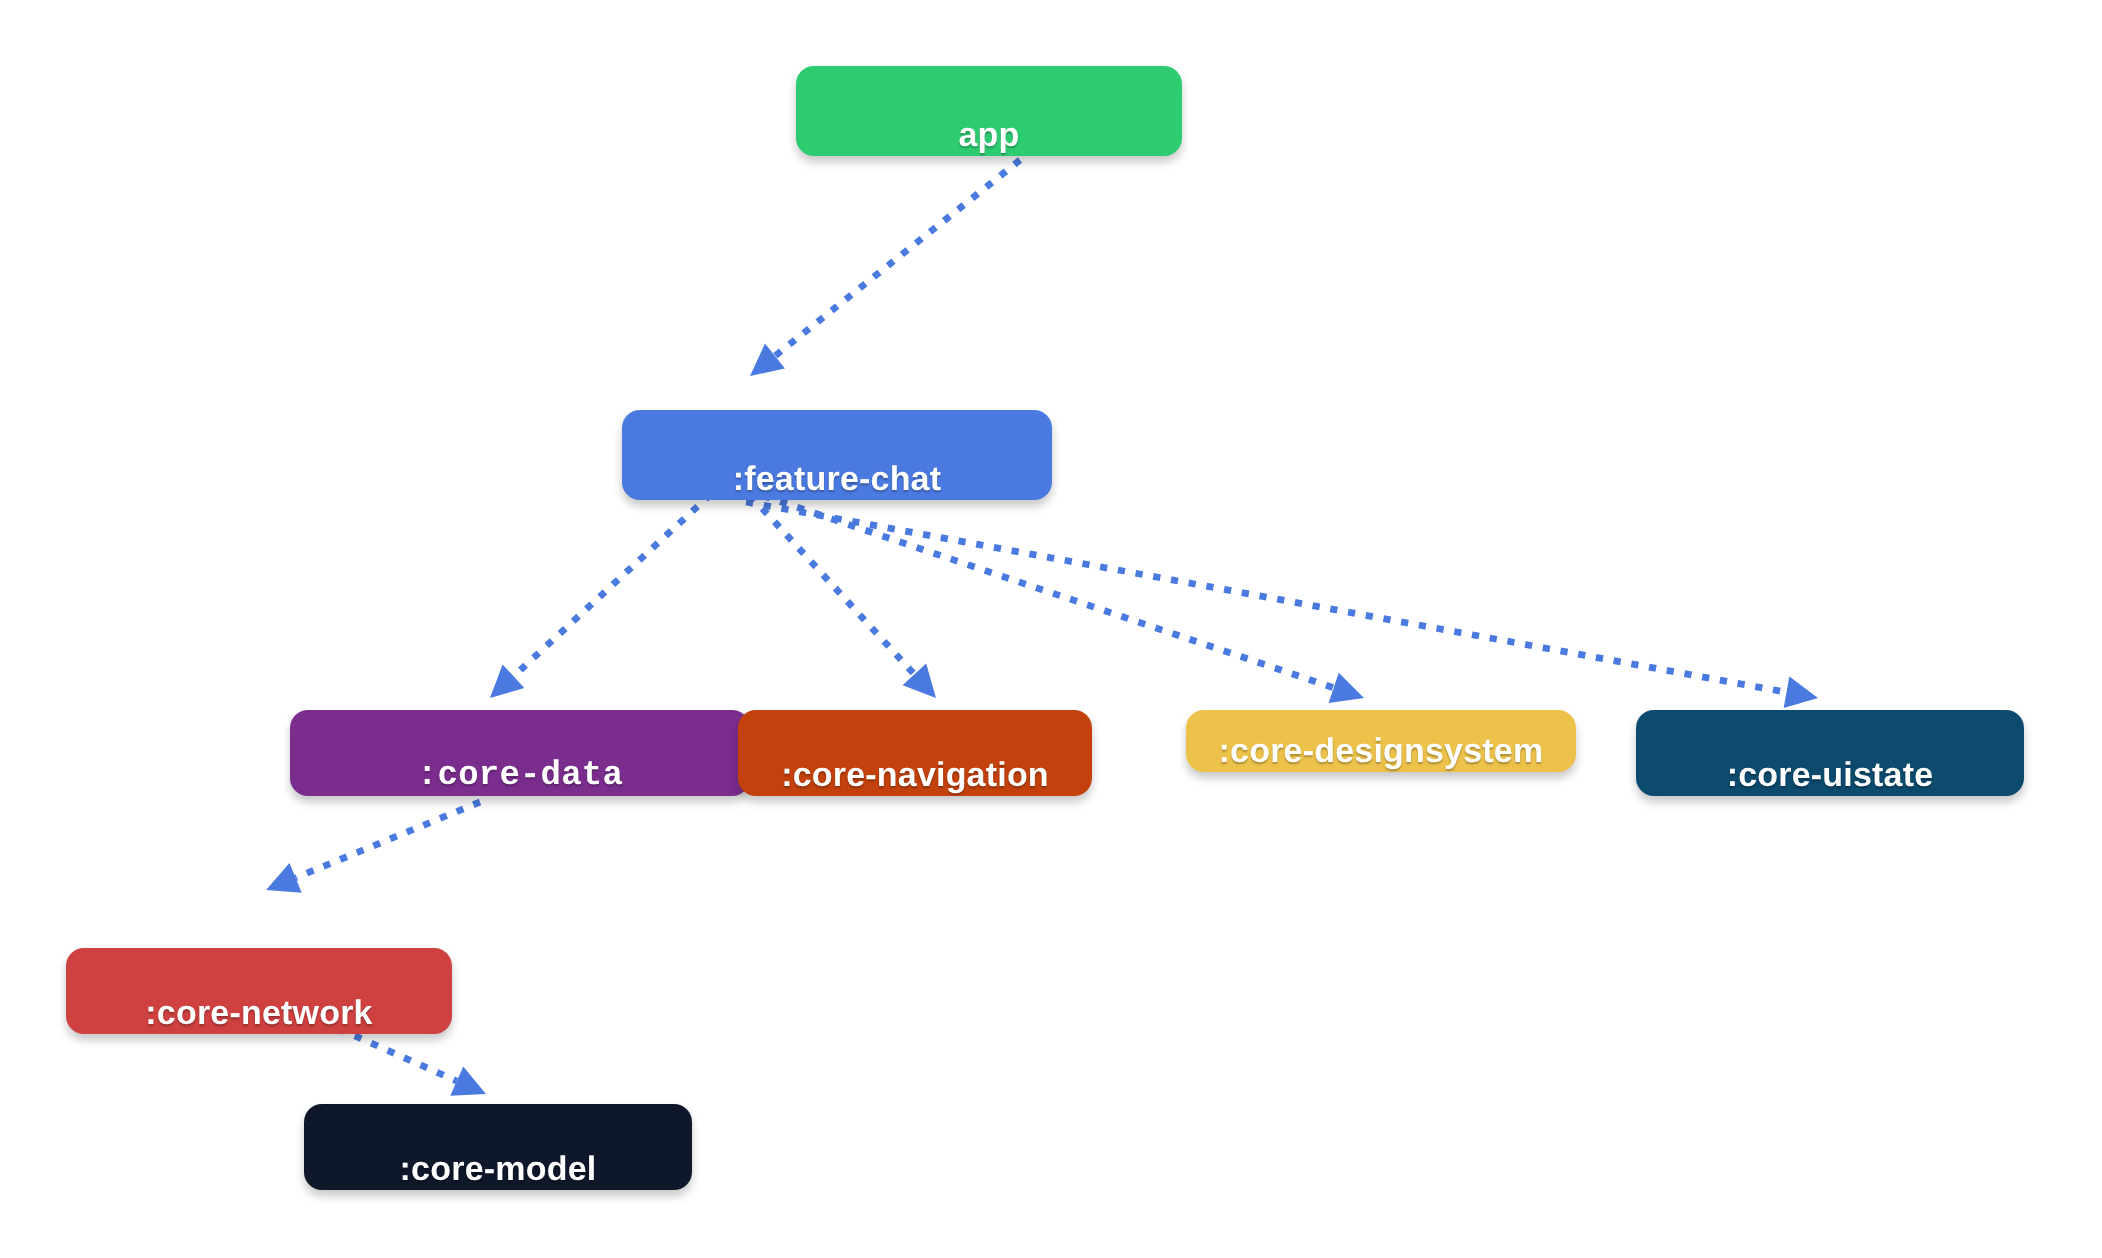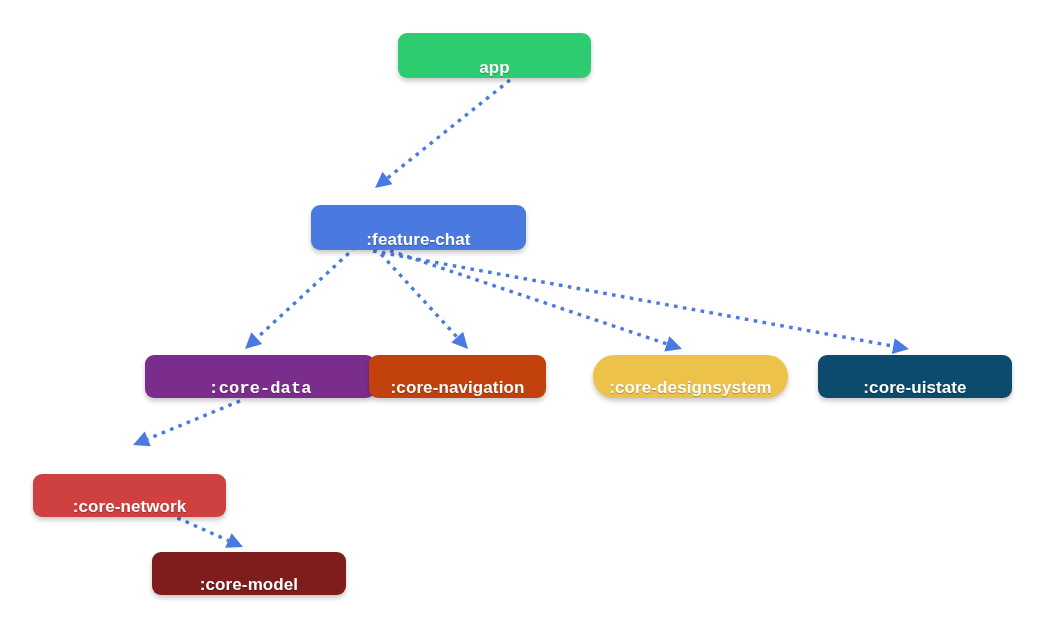--- a/index.html
+++ b/index.html
@@ -90,27 +90,27 @@
       </div>
       <div class="node" style="left: 272px; top: 205px; width: 215px; height: 45px; background: rgb(74, 122, 224); margin-left: 39px;">
         <span class="node-label">:feature-chat</span>
       </div>
       <div class="node" style="left: 145px; top: 355px; width: 230px; height: 43px; background: rgb(123, 45, 142); font-family: Liberation Mono, monospace;">
         <span class="node-label">:core-data</span>
       </div>
       <div class="node" style="left: 369px; top: 355px; width: 177px; height: 43px; background: #c2410c;">
         <span class="node-label">:core-navigation</span>
       </div>
-      <div class="node" style="left: 593px; top: 355px; width: 195px; height: 43px; background: rgb(237, 194, 74); border-radius: 21px;">
+      <div class="node" style="left: 593px; top: 355px; width: 195px; height: 31px; background: rgb(237, 194, 74);">
         <span class="node-label">:core-designsystem</span>
       </div>
       <div class="node" style="left: 818px; top: 355px; width: 194px; height: 43px; background: #0c4a6e;">
         <span class="node-label">:core-uistate</span>
       </div>
       <div class="node" style="left: 33px; top: 474px; width: 193px; height: 43px; background: rgb(207, 64, 64);">
         <span class="node-label">:core-network</span>
       </div>
-      <div class="node" style="left: 152px; top: 552px; width: 194px; height: 43px; background: #7f1d1d;">
+      <div class="node" style="left: 152px; top: 552px; width: 194px; height: 43px; background: #0f172a;">
         <span class="node-label">:core-model</span>
       </div>
     </div>
 
 </div>
 
 </body></html>

